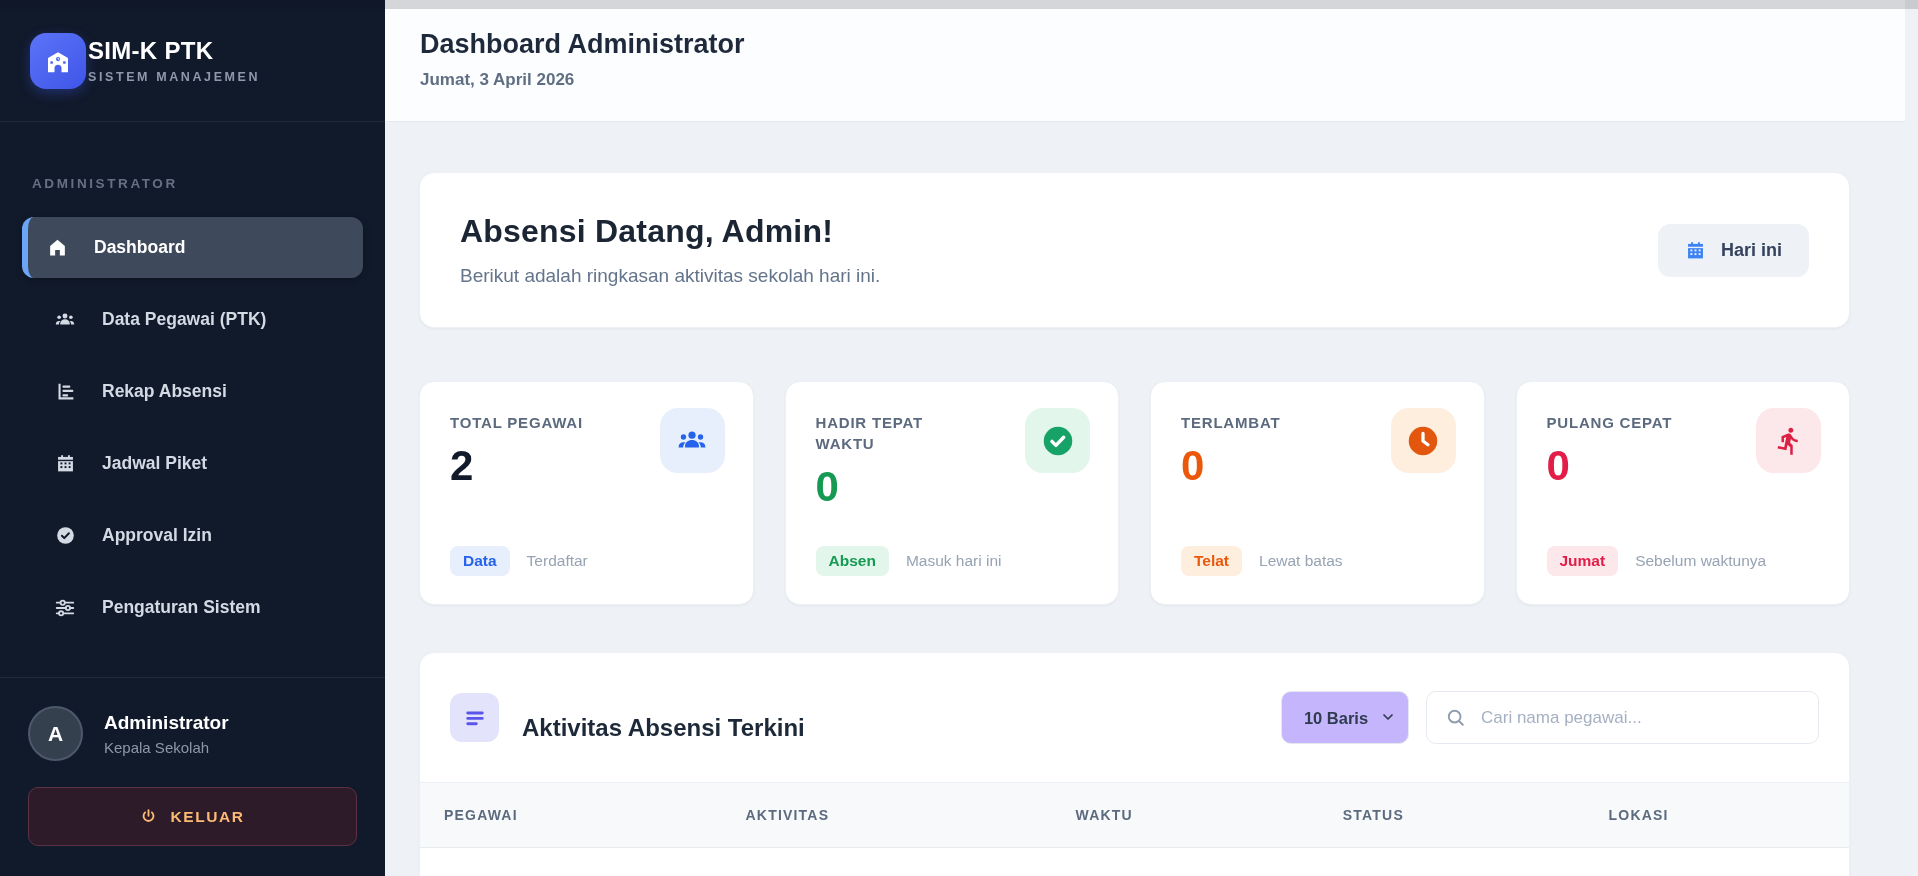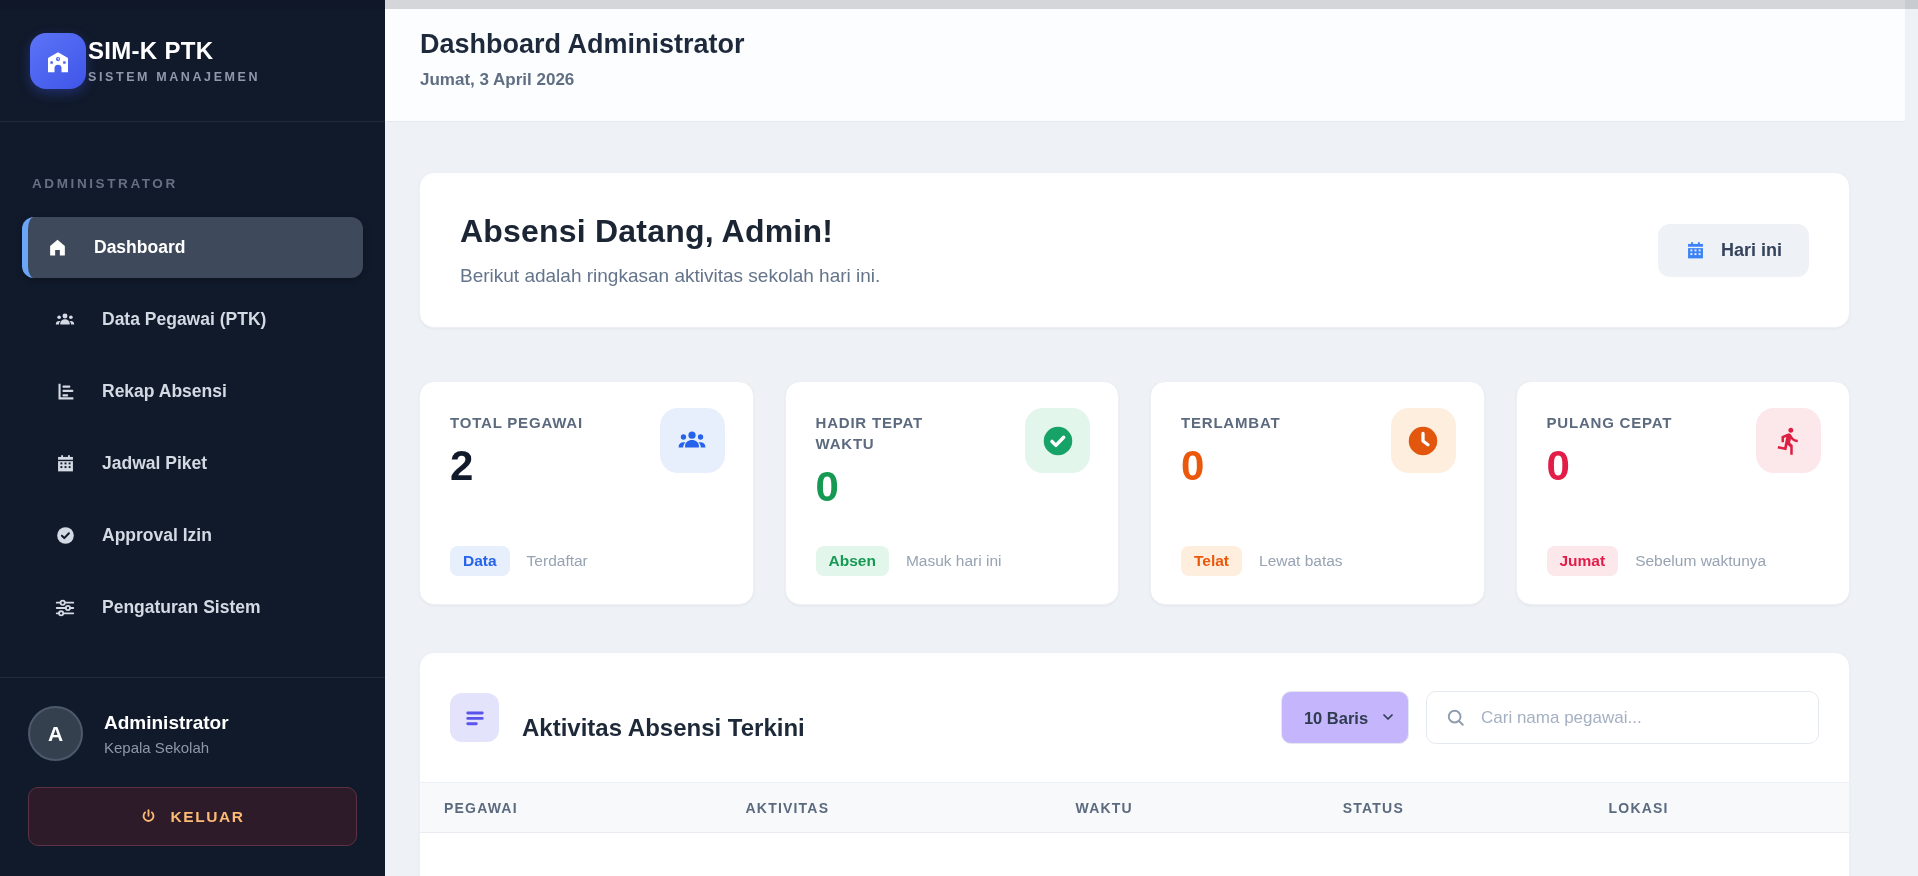--- a/index.html
+++ b/index.html
@@ -143,21 +143,21 @@
     width:393px; height:53px; border:1.5px solid #e4e9ef; border-radius:10px;
     background:#ffffff; font-family:inherit; font-size:17px; color:#334155;
     padding:0 16px 0 54px; outline:none;
   }
   .search-input::placeholder{ color:#a5b1c2; }
   .search-wrap .mag{ position:absolute; left:19px; top:16px; color:#8e9cae; }
 
   .table-head{
     display:grid; grid-template-columns:21.1% 23.1% 18.7% 18.6% 18.5%;
     background:#f7f9fb; border-top:1px solid #eceff3; border-bottom:1px solid #e8ecf1;
-    height:51px; align-items:center;
+    height:66px; align-items:center;
   }
   .th{
     padding-left:24px; font-size:14px; font-weight:800; letter-spacing:1.2px;
     color:#5b6a7e; text-transform:uppercase;
   }
   .table-body{ height:60px; background:#ffffff; }
 
   svg{ display:block; }
 </style>
 </head>

